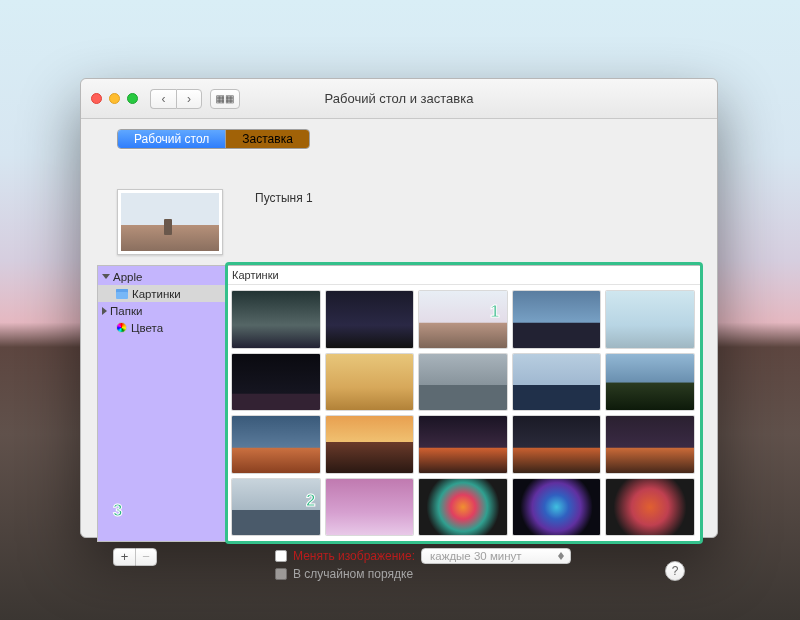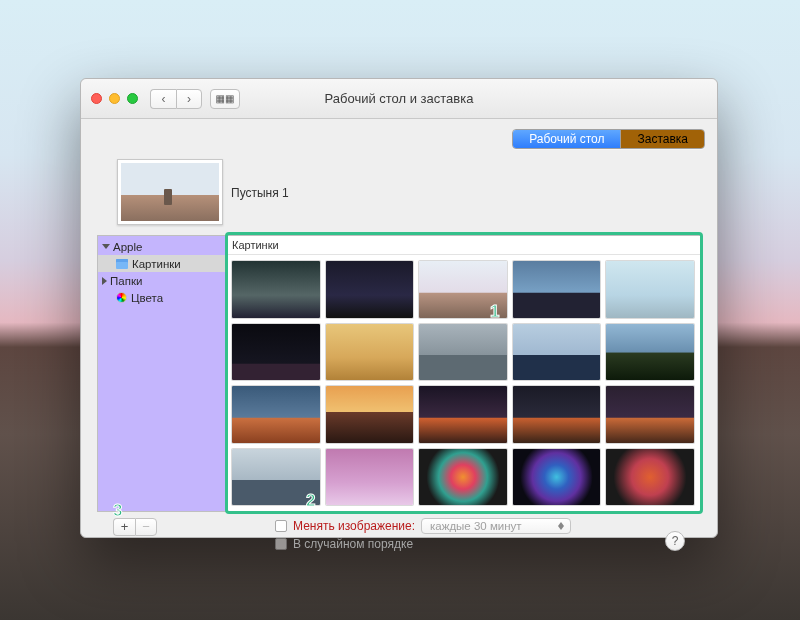--- a/index.html
+++ b/index.html
@@ -63,35 +63,35 @@
   }
   .search {
     margin-left:auto; width:150px; height:20px;
     border:1px solid #c3c3c3; border-radius:4px;
     background:#fff; display:flex; align-items:center;
     padding:0 6px; gap:4px;
   }
   .search svg{ width:11px; height:11px; opacity:.5;}
   .search input{ border:0; outline:0; width:100%; font-size:11px; background:transparent;}
   
-  .tabs-row { display:flex; justify-content:flex-end; padding:10px 12px 6px;}
+  .tabs-row { display:flex; justify-content:flex-start; padding:10px 12px 6px;margin-left:24px;}
   .seg {
     display:flex; border:1px solid #a0a0a0; border-radius:4px; overflow:hidden;
     box-shadow:0 1px 0 rgba(255,255,255,.5);
   }
   .seg button {
     border:0; padding:2px 16px; font-size:12px; height:18px; background:#a16207;
   }
   .seg button.active {
     background: linear-gradient(#5fa7ff,#2f7efc); color:#fff;
   }
   .seg button + button { border-left:1px solid #a0a0a0;}
   
   .content { flex:1; padding:0 16px 0 16px; display:flex; flex-direction:column; }
-  .preview-row { display:flex; align-items:center; gap:8px; padding:4px 0 10px 20px;}
+  .preview-row { display:flex; align-items:flex-start; gap:32px; padding:4px 0 10px 20px;margin-top:30px;}
   .preview {
     width:106px; height:66px; border:1px solid #c8c8c8; background:#fff;
     padding:3px; box-shadow:0 1px 2px rgba(0,0,0,.15);
   }
   .preview-img { width:100%; height:100%;
     background: linear-gradient(to bottom,#dfe8f0 0%,#dfe8f0 55%,#b59079 56%,#8a6f5f 100%);
     position:relative;
   }
   .preview-img::after{ content:""; position:absolute; left:44%; bottom:28%; width:8px; height:16px;
     background:#6a584c; border-radius:1px; }

